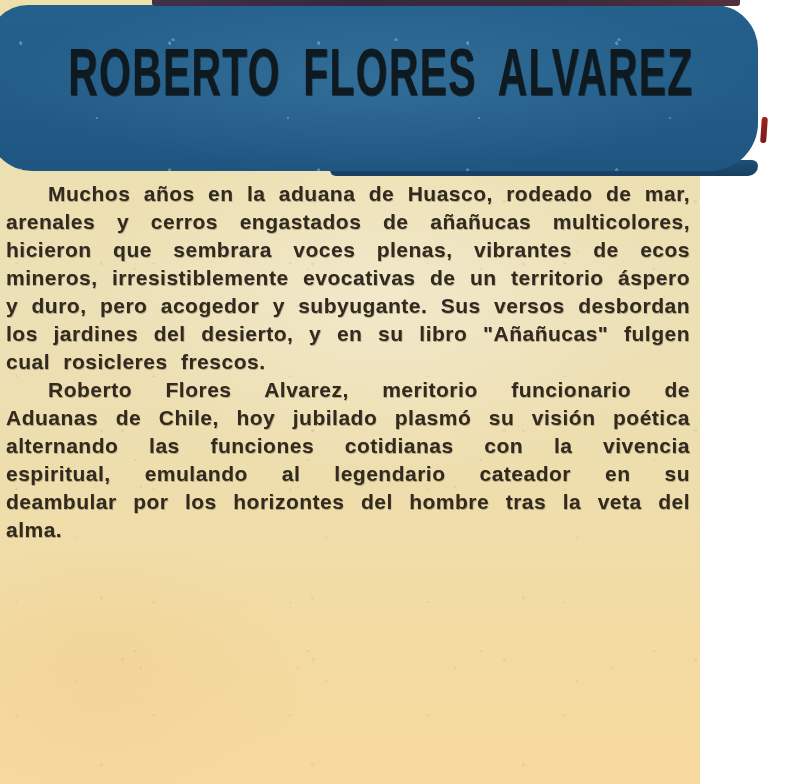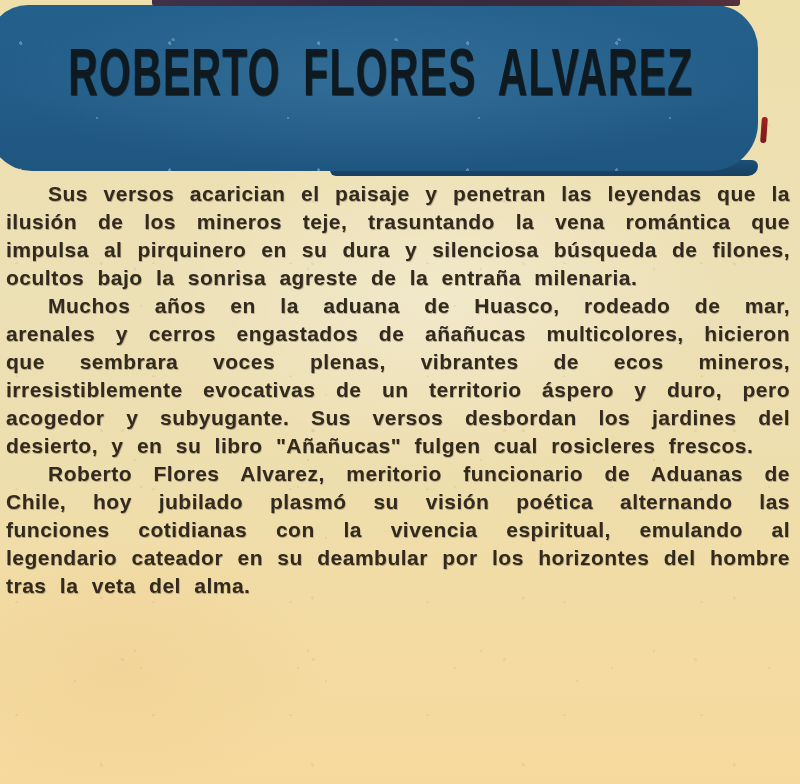--- a/index.html
+++ b/index.html
@@ -7,21 +7,21 @@
     padding: 0;
   }
   body {
     width: 800px;
     height: 784px;
     overflow: hidden;
     font-family: "Liberation Sans", sans-serif;
   }
   .page {
     position: relative;
-    width: 800px;
+    width: 700px;
     height: 784px;
     background:
       radial-gradient(ellipse 420px 260px at 55% 38%, rgba(255,255,255,0.28), rgba(255,255,255,0) 70%),
       radial-gradient(ellipse 300px 180px at 15% 85%, rgba(221,160,80,0.10), rgba(221,160,80,0) 70%),
       linear-gradient(180deg, #eedfab 0%, #ece0b6 38%, #eedead 62%, #f3dba2 80%, #f6d99d 100%);
   }
   
   .paper-grain {
     position: absolute;
     inset: 0;
@@ -140,18 +140,17 @@
 
   <div class="banner">
     <h1 class="headline">ROBERTO FLORES ALVAREZ</h1>
   </div>
 
   <div class="top-edge"></div>
 
   <div class="red-mark"></div>
 
   <div class="article">
-    <p>Sus versos acarician el paisaje y penetran las leyendas que la ilusión de los mineros teje, trasuntando la vena romántica que impulsa al pirquinero en su dura y silenciosa búsqueda de filones, ocultos bajo la sonrisa agreste de la entraña milenaria.</p>
     <p>Muchos años en la aduana de Huasco, rodeado de mar, arenales y cerros engastados de añañucas multicolores, hicieron que sembrara voces plenas, vibrantes de ecos mineros, irresistiblemente evocativas de un territorio áspero y duro, pero acogedor y subyugante. Sus versos desbordan los jardines del desierto, y en su libro "Añañucas" fulgen cual rosicleres frescos.</p>
     <p>Roberto Flores Alvarez, meritorio funcionario de Aduanas de Chile, hoy jubilado plasmó su visión poética alternando las funciones cotidianas con la vivencia espiritual, emulando al legendario cateador en su deambular por los horizontes del hombre tras la veta del alma.</p>
   </div>
 
 </div>
 
 </body></html>

